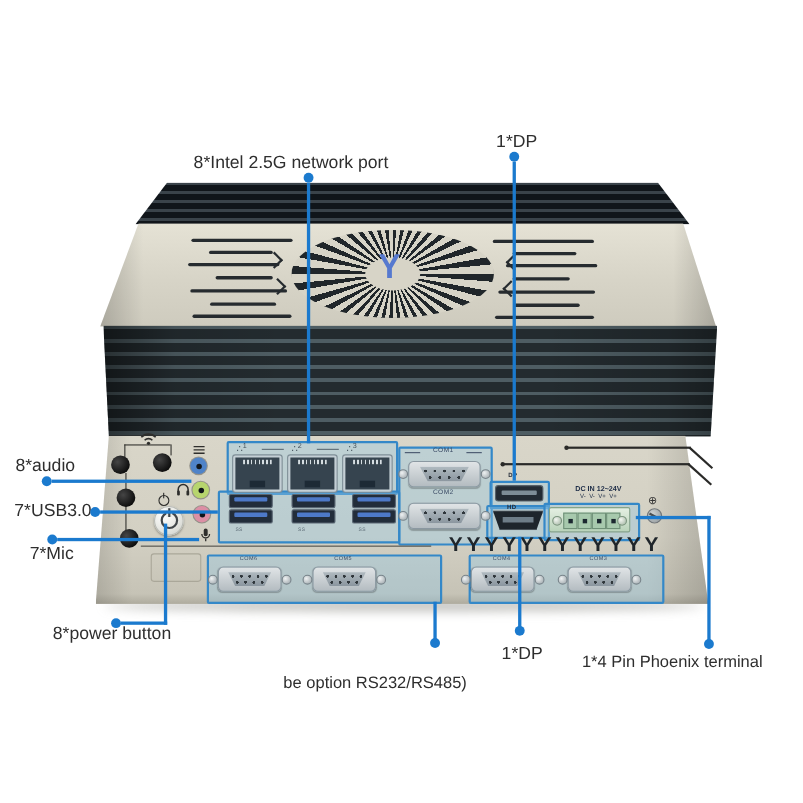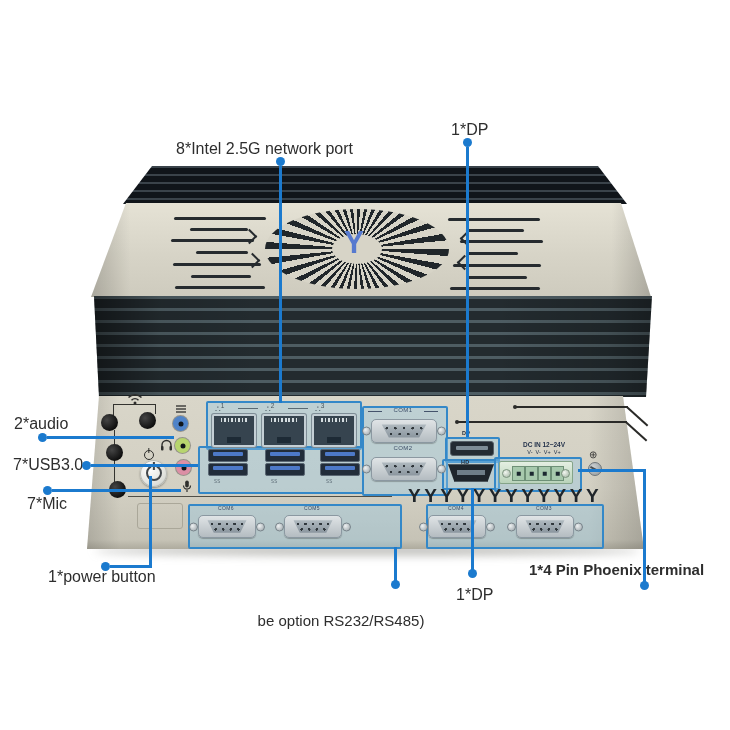--- a/index.html
+++ b/index.html
@@ -328,46 +328,46 @@
     </div>
 
   <div class="ann" style="left:176px;top:140px;">8*Intel 2.5G network port</div>
   <div class="dot" style="left:276px;top:157px;"></div>
   <div class="ln" style="left:279px;top:166px;width:3px;height:237px;"></div>
 
   <div class="ann" style="left:451px;top:121px;">1*DP</div>
   <div class="dot" style="left:463px;top:138px;"></div>
   <div class="ln" style="left:466px;top:147px;width:3px;height:290px;"></div>
 
-  <div class="ann" style="left:14px;top:415px;">2*audio</div>
+  <div class="ann" style="left:14px;top:415px;">8*audio</div>
   <div class="dot" style="left:38px;top:433px;"></div>
   <div class="ln" style="left:47px;top:436px;width:127px;height:3px;"></div>
 
   <div class="ann" style="left:13px;top:456px;">7*USB3.0</div>
   <div class="dot" style="left:82px;top:461px;"></div>
   <div class="ln" style="left:91px;top:464px;width:107px;height:3px;"></div>
 
   <div class="ann" style="left:27px;top:495px;">7*Mic</div>
   <div class="dot" style="left:43px;top:486px;"></div>
   <div class="ln" style="left:52px;top:489px;width:129px;height:3px;"></div>
 
-  <div class="ann" style="left:48px;top:568px;">1*power button</div>
+  <div class="ann" style="left:48px;top:568px;">8*power button</div>
   <div class="dot" style="left:101px;top:562px;"></div>
   <div class="ln" style="left:110px;top:565px;width:42px;height:3px;"></div>
   <div class="ln" style="left:149px;top:476px;width:3px;height:92px;"></div>
 
   <div class="ann sm" style="left:243px;top:592px;width:196px;text-align:center;white-space:normal;line-height:19px;">
     <br>
     <span>be option RS232/RS485)</span>
   </div>
   <div class="dot" style="left:391px;top:580px;"></div>
   <div class="ln" style="left:394px;top:547px;width:3px;height:36px;"></div>
 
   <div class="ann" style="left:456px;top:586px;">1*DP</div>
   <div class="dot" style="left:468px;top:569px;"></div>
   <div class="ln" style="left:471px;top:488px;width:3px;height:84px;"></div>
 
-  <div class="ann sm" style="left:529px;top:561px;font-weight:bold;">1*4 Pin Phoenix terminal</div>
+  <div class="ann sm" style="left:529px;top:593px;">1*4 Pin Phoenix terminal</div>
   <div class="dot" style="left:640px;top:581px;"></div>
   <div class="ln" style="left:578px;top:469px;width:68px;height:3px;"></div>
   <div class="ln" style="left:643px;top:469px;width:3px;height:114px;"></div>
 
 </div>
 
 </body></html>

